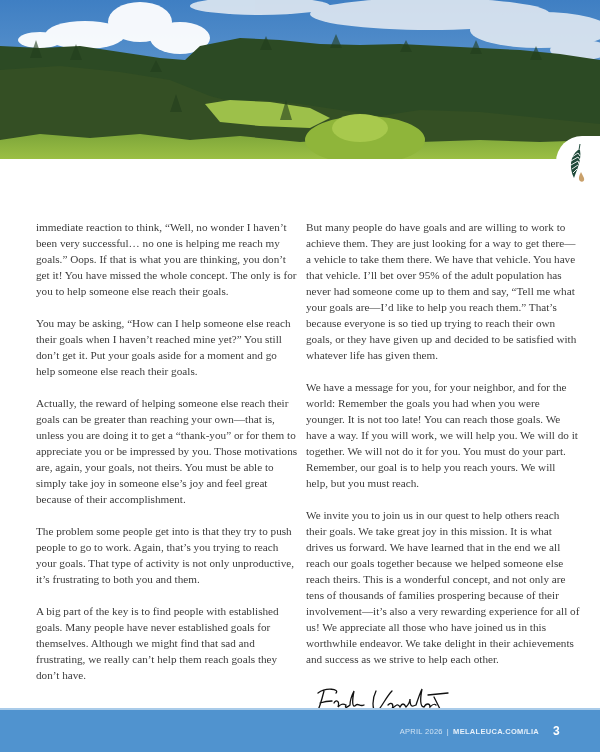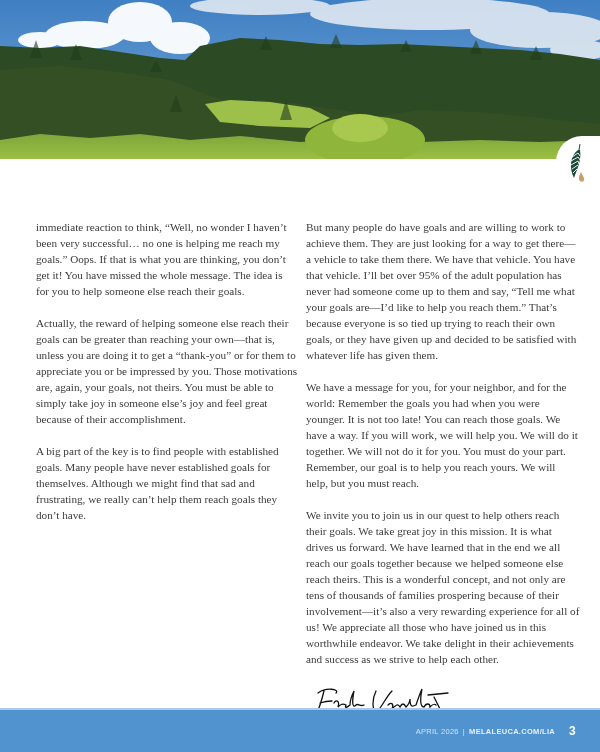--- a/index.html
+++ b/index.html
@@ -10,21 +10,21 @@
   .logo-tab { position:absolute; right:0; top:136px; width:44px; height:60px; background:#fff;
               border-top-left-radius:26px; }
   .logo-tab svg { position:absolute; left:10px; top:6px; }
   .col { position:absolute; top:219px; font-size:11.2px; line-height:16px; color:#3b3b3b; }
   .col.left { left:36px; width:262px; }
   .col.right { left:306px; width:274px; }
   .col p { margin:0 0 16px 0; }
   .signature { margin-top:8px; }
   .footer { position:absolute; left:0; top:708px; width:600px; height:44px; background:#5093cf;
             border-top:2px solid #a9cbe9; box-sizing:border-box; }
-  .footer-text { position:absolute; right:24px; top:14px; font-family:"Liberation Sans",sans-serif;
+  .footer-text { position:absolute; right:40px; top:14px; font-family:"Liberation Sans",sans-serif;
                  color:#e5f0fa; font-size:7.5px; letter-spacing:0.3px; display:flex; align-items:center; gap:4px; }
   .footer-text .date { opacity:0.85; }
   .footer-text .sep { opacity:0.9; }
   .footer-text .url { font-weight:bold;text-align:center; }
   .footer-text .page { font-weight:bold; font-size:12px; color:#ffffff; margin-left:10px; }
 </style>
 </head>
 <body>
 
 <div class="hero">
@@ -91,22 +91,24 @@
       <line x1="11" y1="27" x2="7" y2="31"></line>
       <line x1="12" y1="11" x2="14" y2="14"></line>
         <line x1="12" y1="15" x2="14" y2="18"></line>
       <line x1="12" y1="19" x2="13" y2="22"></line>
     </g>
     <path d="M15 30 C13 34 12 37 14 39 C16 41 19 39 18 36 C17 34 16 32 15 30 Z" fill="#c9a06a"></path>
   </svg>
 </div>
 
 <div class="col left">
-  <p>immediate reaction to think, “Well, no wonder I haven’t been very successful… no one is helping me reach my goals.” Oops. If that is what you are thinking, you don’t get it! You have missed the whole message. The idea is for you to help someone else reach their goals.</p>
+  <p>immediate reaction to think, “Well, no wonder I haven’t been very successful… no one is helping me reach my goals.” Oops. If that is what you are thinking, you don’t get it! You have missed the whole concept. The only is for you to help someone else reach their goals.</p>
+  <p>You may be asking, “How can I help someone else reach their goals when I haven’t reached mine yet?” You still don’t get it. Put your goals aside for a moment and go help someone else reach their goals.</p>
   <p>Actually, the reward of helping someone else reach their goals can be greater than reaching your own—that is, unless you are doing it to get a “thank-you” or for them to appreciate you or be impressed by you. Those motivations are, again, your goals, not theirs. You must be able to simply take joy in someone else’s joy and feel great because of their accomplishment.</p>
+  <p>The problem some people get into is that they try to push people to go to work. Again, that’s you trying to reach your goals. That type of activity is not only unproductive, it’s frustrating to both you and them.</p>
   <p>A big part of the key is to find people with established goals. Many people have never established goals for themselves. Although we might find that sad and frustrating, we really can’t help them reach goals they don’t have.</p>
 </div>
 
 <div class="col right">
   <p>But many people do have goals and are willing to work to achieve them. They are just looking for a way to get there—a vehicle to take them there. We have that vehicle. You have that vehicle. I’ll bet over 95% of the adult population has never had someone come up to them and say, “Tell me what your goals are—I’d like to help you reach them.” That’s because everyone is so tied up trying to reach their own goals, or they have given up and decided to be satisfied with whatever life has given them.</p>
   <p>We have a message for you, for your neighbor, and for the world: Remember the goals you had when you were younger. It is not too late! You can reach those goals. We have a way. If you will work, we will help you. We will do it together. We will not do it for you. You must do your part. Remember, our goal is to help you reach yours. We will help, but you must reach.</p>
   <p>We invite you to join us in our quest to help others reach their goals. We take great joy in this mission. It is what drives us forward. We have learned that in the end we all reach our goals together because we helped someone else reach theirs. This is a wonderful concept, and not only are tens of thousands of families prospering because of their involvement—it’s also a very rewarding experience for all of us! We appreciate all those who have joined us in this worthwhile endeavor. We take delight in their achievements and success as we strive to help each other.</p>
   <div class="signature">
     <svg width="160" height="36" viewBox="0 0 160 36">
       <path d="M12 10 C20 4 34 6 30 10 M18 8 C16 16 14 24 10 32 M14 20 C20 18 24 18 26 18

